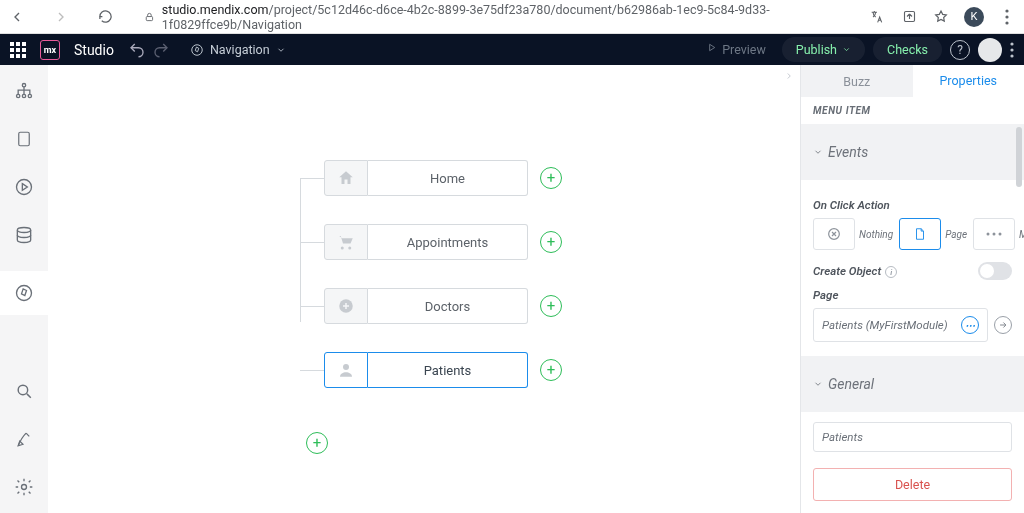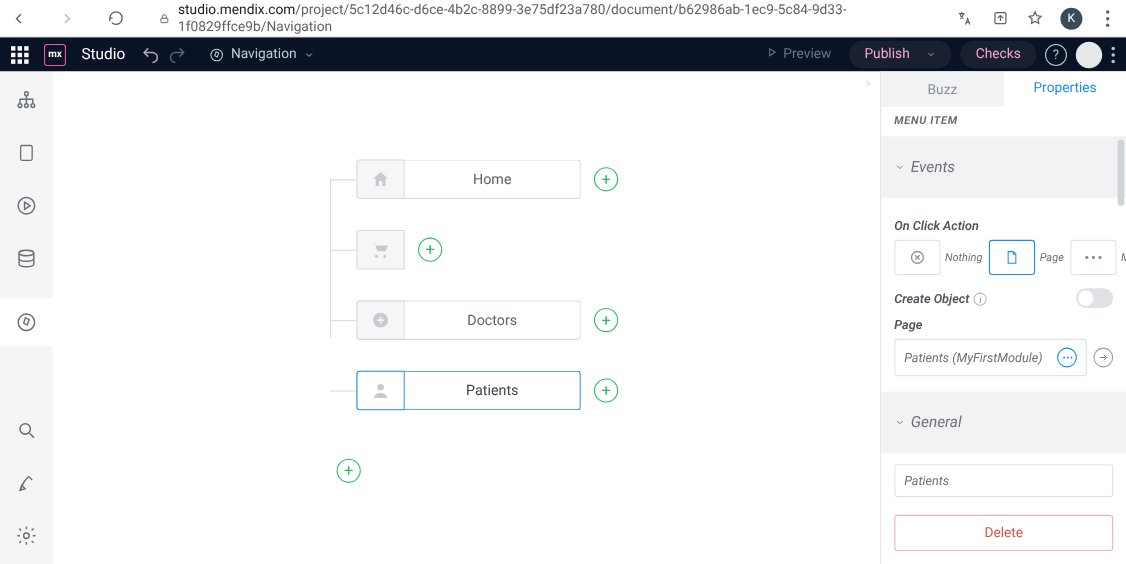--- a/index.html
+++ b/index.html
@@ -17,36 +17,36 @@
 
   
   .app-bar { height: 31px; background: #0a1325; display:flex; align-items:center; padding: 0 10px; color:#fff; gap: 14px; }
   .grid-launcher { width:16px; height:16px; display:flex; flex-wrap:wrap; gap:2px; }
   .grid-launcher span { width:4px; height:4px; background:#fff; }
   .mx-logo { width:20px; height:20px; border:1px solid #e85b9a; border-radius:3px; display:flex; align-items:center; justify-content:center; font-size:9px; font-weight:bold; color:#fff; }
   .studio-label { font-size:14px; }
   .history-btns { display:flex; gap:6px; color:#aab; }
   .nav-crumb { display:flex; align-items:center; gap:6px; color:#c5cdd6; font-size:12.5px; margin-left:6px; }
   .app-bar-right { margin-left:auto; display:flex; align-items:center; gap:8px; }
-  .btn-dark { background: rgba(255,255,255,0.06); color:#f9a8d4; border-radius:14px; padding:5px 14px; font-size:12.5px; display:flex; align-items:center; gap:15px;text-align:right;}
+  .btn-dark { background: rgba(255,255,255,0.06); color:#86efac; border-radius:14px; padding:5px 14px; font-size:12.5px; display:flex; align-items:center; gap:5px;text-align:right;}
   .btn-preview { color:#6d7785; display:flex; align-items:flex-start; gap:5px; font-size:12.5px; padding:5px 8px; }
   .hcircle { width:20px;height:20px;border:1.5px solid #bcc3cc;border-radius:50%;display:flex;align-items:center;justify-content:center;color:#bcc3cc;font-size:12px;}
   .user-circle{width:24px;height:24px;border-radius:50%;background:#e6e8ea;}
 
   
   .workspace { display:flex; height: calc(513px - 34px - 31px); }
   .left-rail { width:48px; background:#f5f5f6; display:flex; flex-direction:column; align-items:center; padding-top:14px; gap:24px; }
   .rail-icon { width:24px; height:24px; display:flex; align-items:center; justify-content:center; color:#6a7078; position:relative;}
   .rail-icon.active-block { background:#fff; width:48px; height:44px; display:flex; align-items:center; justify-content:center; color:#6a7078;}
   .rail-spacer { flex:1; }
 
   
   .canvas { flex:1; background:#fff; position:relative; }
   .collapse-handle { position:absolute; top:4px; right:2px; width:14px; height:20px; color:#b9bfc6; }
-  .tree { position:absolute; left:276px; top:80px; }
+  .tree { position:absolute; left:276px; top:95px; }
   .node-row { display:flex; align-items:center; margin-bottom:28px; position:relative; }
   .node-icon { width:44px; height:36px; border:1px solid #d6dade; border-radius:3px 0 0 3px; display:flex; align-items:center; justify-content:center; color:#c7cbd0; background:#f5f6f7;}
   .node-label { width:160px; height:36px; border:1px solid #d6dade; border-left:none; border-radius:0 3px 3px 0; display:flex; align-items:center; justify-content:center; font-size:13px; color:#5c6269; background:#fff;}
   .node-row.selected .node-icon { border-color:#1b8ceb; background:#fff;}
   .node-row.selected .node-label { border-color:#1b8ceb; color:#3a4550;}
   .add-btn { width:22px;height:22px;border:1.6px solid #2ebd59;border-radius:50%;display:flex;align-items:center;justify-content:center;color:#2ebd59;margin-left:12px;font-size:15px;line-height:1;}
   .root-add { position:absolute; left:-30px; top:272px; }
   .tree-line { position:absolute; left:-24px; top:18px; bottom:94px; width:1px; background:#d6dade;}
   .tree-h { position:absolute; left:-24px; width:24px; height:1px; background:#d6dade;}
 
@@ -276,20 +276,21 @@
           </div>
         <div class="node-label">Home</div>
         <div class="add-btn">+</div>
       </div>
       <div class="node-row">
         <div class="node-icon">
             <svg width="18" height="18" viewBox="0 0 24 24" fill="currentColor">
               <path d="M7 18a2 2 0 1 0 0 4 2 2 0 0 0 0-4zm10 0a2 2 0 1 0 0 4 2 2 0 0 0 0-4zM3 4h2l3 10h10l3-7H7"></path>
             </svg>
           </div>
+        <div class="node-label">Appointments</div>
         <div class="add-btn">+</div>
       </div>
       <div class="node-row">
         <div class="node-icon">
             <svg width="18" height="18" viewBox="0 0 24 24" fill="currentColor">
               <circle cx="12" cy="12" r="9"></circle>
               <path d="M12 8v8M8 12h8" stroke="#f5f6f7" stroke-width="2"></path>
             </svg>
           </div>
         <div class="node-label">Doctors</div>

